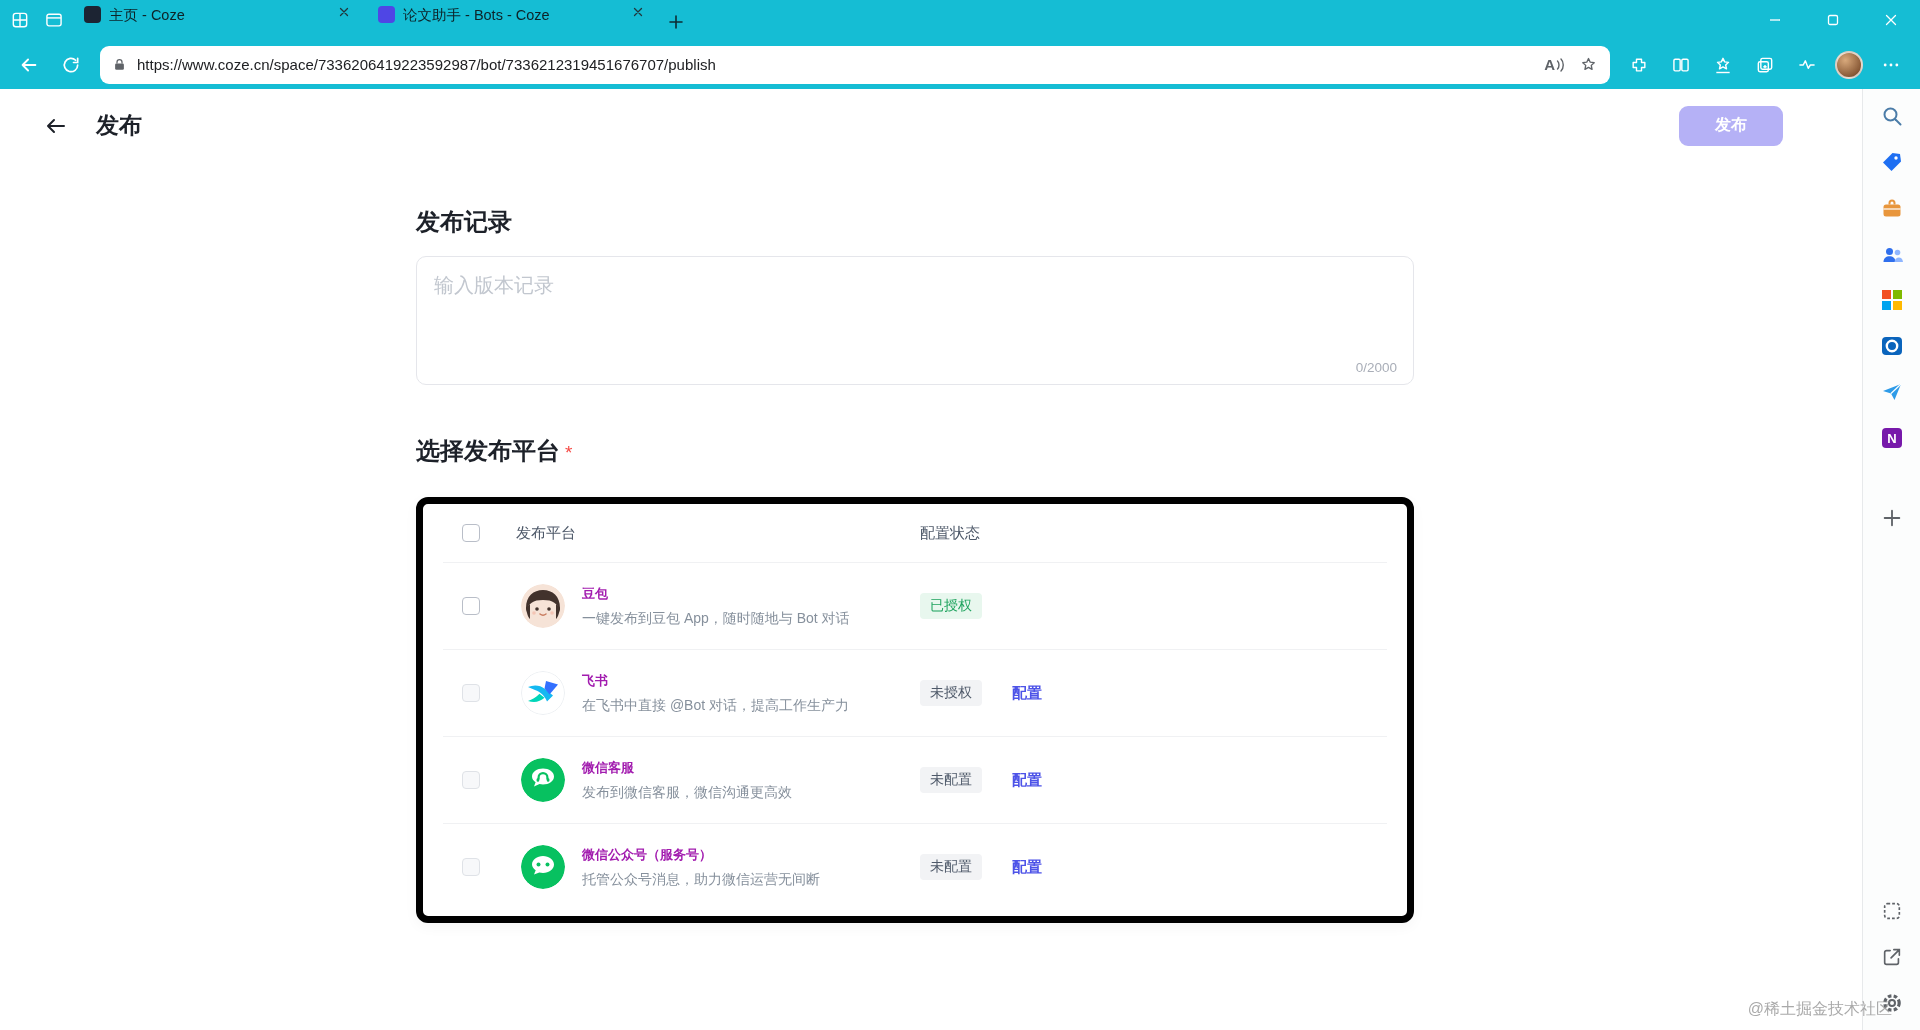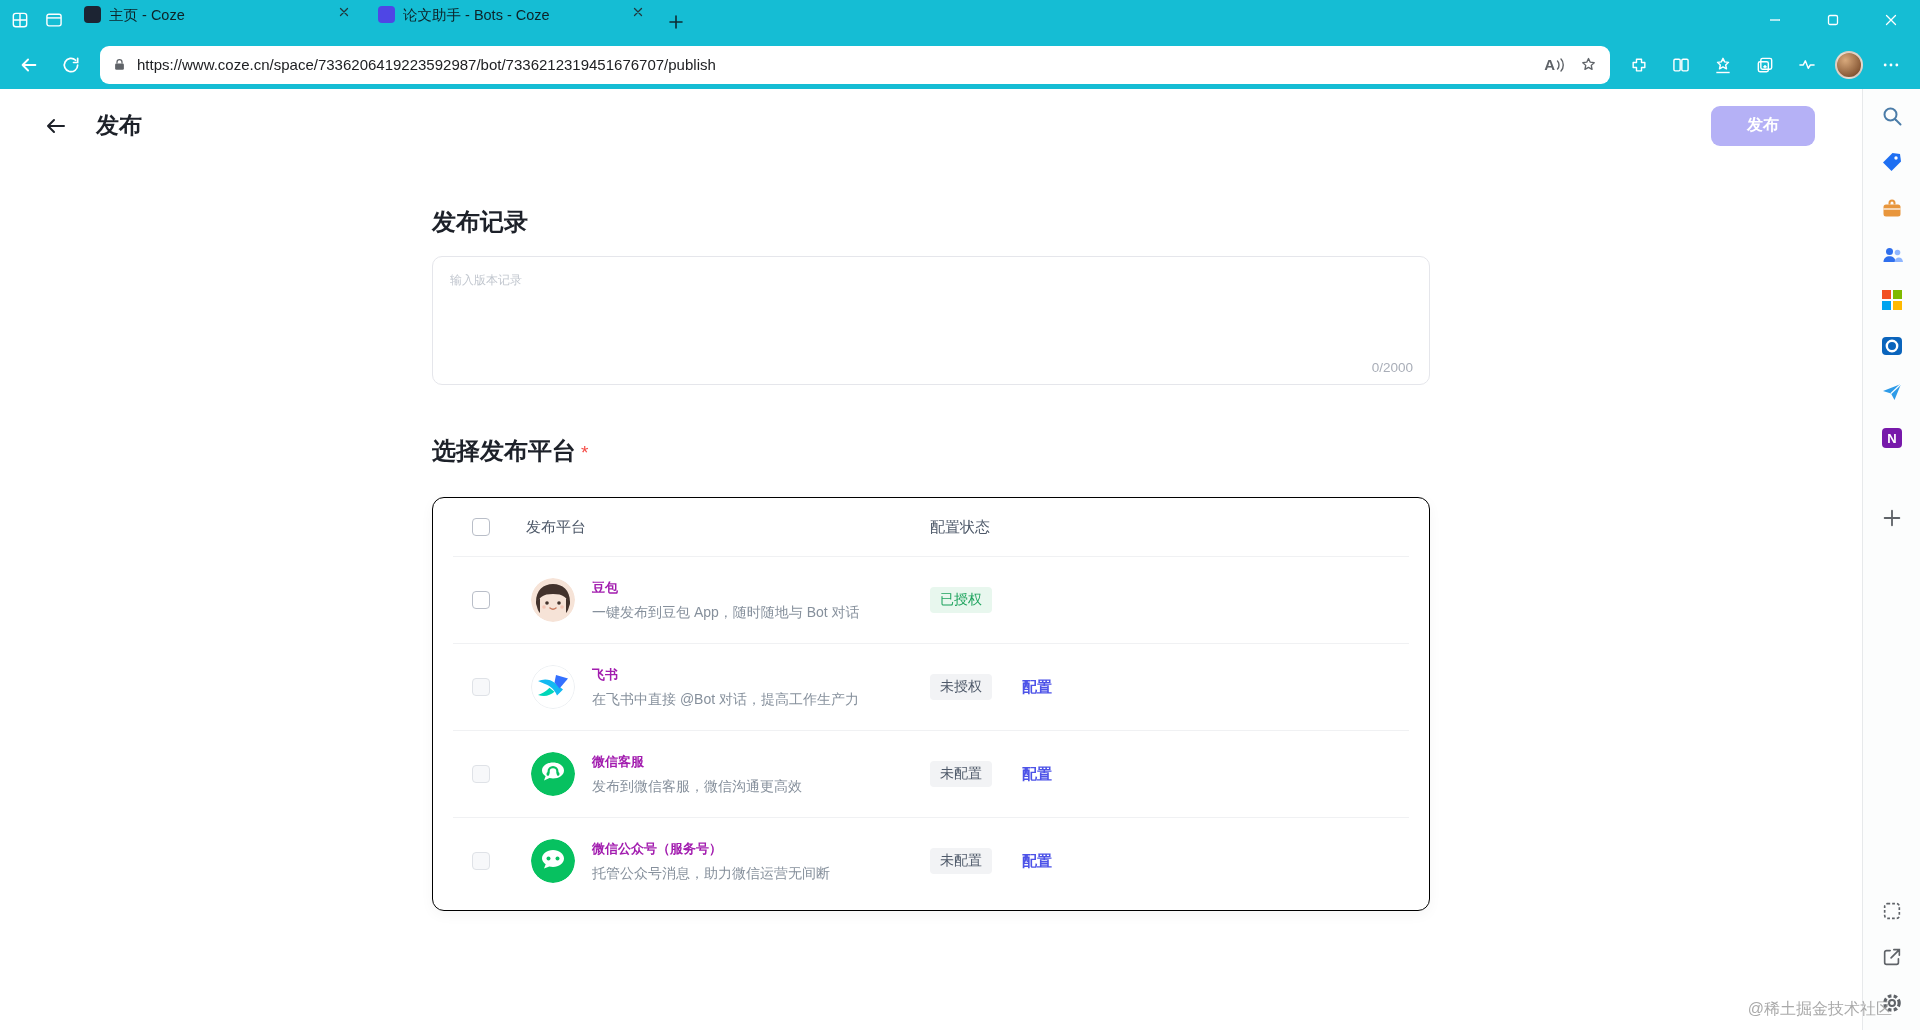--- a/index.html
+++ b/index.html
@@ -25,42 +25,42 @@
   .nav-btn { width:38px; height:38px; display:flex; align-items:center; justify-content:center; border-radius:6px; }
   .addressbar { flex:1; height:38px; background:#fff; border-radius:9px; display:flex; align-items:center;
     padding:0 12px; gap:10px; margin:0 6px; min-width:0; }
   .url-text { flex:1; font-size:15px; color:#202124; white-space:nowrap; overflow:hidden; }
   .ab-right { display:flex; align-items:center; gap:14px; color:#5f6368; }
   .read-aloud { display:flex; align-items:center; font-size:15px; font-weight:bold; color:#5f6368; gap:1px; }
   .avatar { width:28px; height:28px; border-radius:50%;
     background:radial-gradient(circle at 35% 30%, #d8a97c, #8a5b38 70%, #5e3c22); border:2px solid rgba(255,255,255,.7); }
 
   
-  .app { display:flex; height:941px; }
+  .app { display:flex; height:941px;gap:32px; }
   .main { flex:1; background:#fff; position:relative; overflow:hidden; }
 
   .page-header { height:73px; display:flex; align-items:center; padding:0 47px 0 42px; }
   .back-btn { width:28px; height:28px; display:flex; align-items:center; justify-content:center; cursor:pointer; }
   .page-title { font-size:23px; font-weight:bold; color:#1d2129; margin-left:26px; }
   .publish-btn { margin-left:auto; width:104px; height:40px; border:none; border-radius:9px;
     background:#b5b1f6; color:#fff; font-size:16px; font-weight:bold; font-family:inherit; }
 
   .content { width:998px; margin:0 auto; padding-top:44px; }
   .section-heading { font-size:24px; font-weight:bold; color:#1d2129; }
   .required { color:#f54a45; margin-left:5px; font-size:19px; }
 
   .record-box { position:relative; margin-top:18px; border:1px solid #e5e6eb; border-radius:10px; height:129px; background:#fff; }
   .record-box textarea { width:100%; height:100px; border:none; outline:none; resize:none; background:transparent;
-    padding:15px 17px; font-size:12px; color:#1d2129; font-family:inherit; }
+    padding:15px 17px; font-size:20px; color:#1d2129; font-family:inherit; }
   .record-box textarea::placeholder { color:#c2c7cf; }
   .char-counter { position:absolute; right:16px; bottom:9px; font-size:13.5px; color:#a9aeb8; }
 
   .platforms-heading { margin-top:50px; display:flex; align-items:baseline; }
 
-  .card { margin-top:30px; border:1px solid #000000; border-radius:12px; background:#fff;
+  .card { margin-top:30px; border:7px solid #000000; border-radius:12px; background:#fff;
     box-shadow:0 4px 14px rgba(0,0,0,.04); padding-bottom:6px; }
   .t-head { display:grid; grid-template-columns:76px 421px 1fr; align-items:center; height:58px; }
   .t-head .col-label { font-size:15px; color:#4e5969; }
   .t-head .col-label.first { margin-left:17px; }
   .checkbox { width:18px; height:18px; border:1.5px solid #b9bec8; border-radius:4px; background:#fff; margin-left:39px; cursor:pointer; }
   .checkbox.dim { border-color:#dfe2e7; background:#f7f8fa; }
   .divider { height:1px; background:#f0f1f3; margin:0 20px; }
   .t-row { display:grid; grid-template-columns:76px 66px 355px 92px 1fr; align-items:center; height:86px; }
   .p-icon { width:44px; height:44px; margin-left:22px; border-radius:50%; overflow:hidden; }
   .p-icon svg { display:block; }

